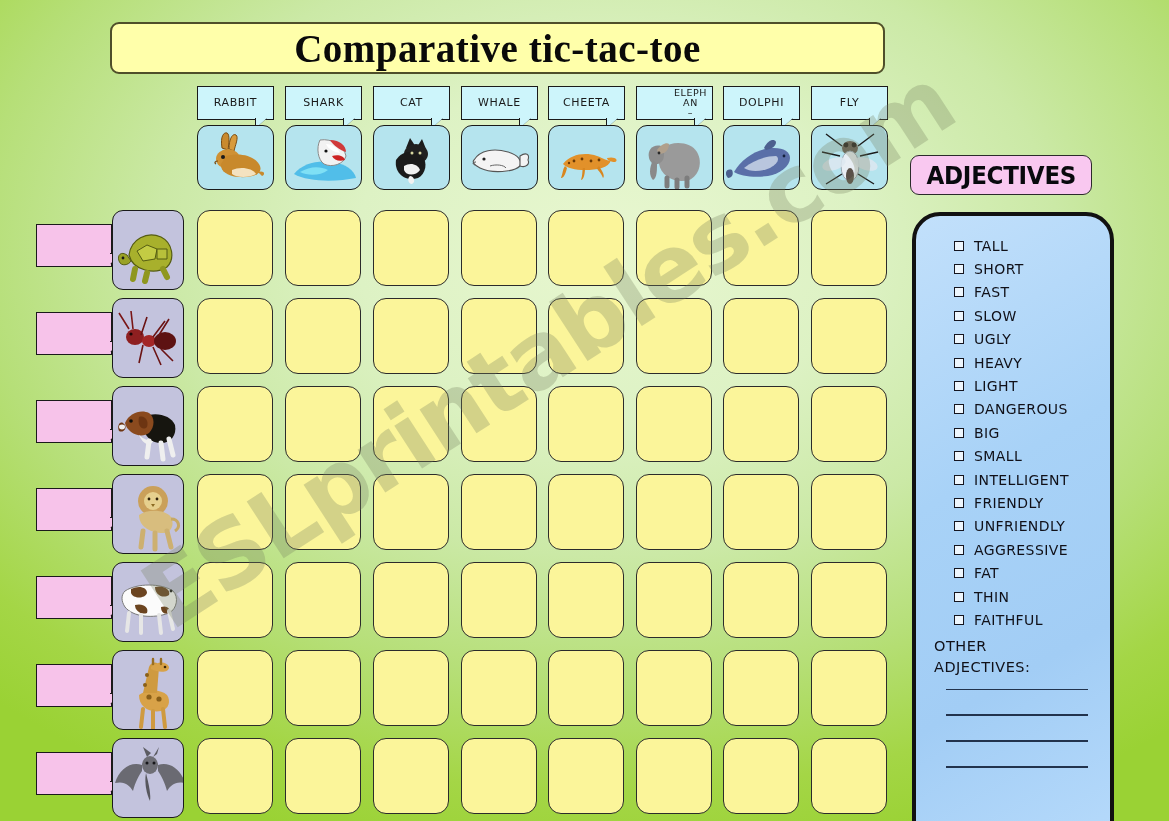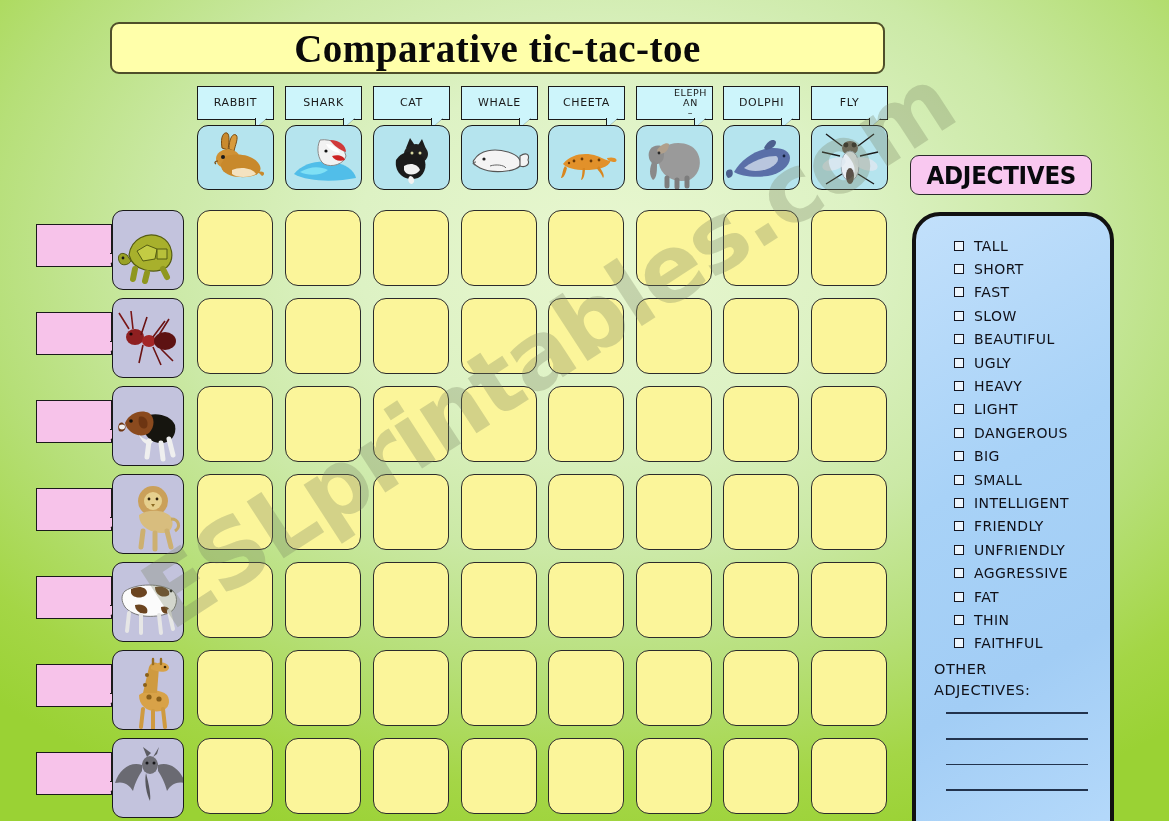--- a/index.html
+++ b/index.html
@@ -642,24 +642,20 @@
         <div class="adj-row">
           <span class="adj-box"></span>
           <span class="adj-label">FAST</span>
         </div>
         <div class="adj-row">
           <span class="adj-box"></span>
           <span class="adj-label">SLOW</span>
         </div>
         <div class="adj-row">
           <span class="adj-box"></span>
-          <span class="adj-label">BEAUTIFUL</span>
-        </div>
-        <div class="adj-row">
-          <span class="adj-box"></span>
           <span class="adj-label">UGLY</span>
         </div>
         <div class="adj-row">
           <span class="adj-box"></span>
           <span class="adj-label">HEAVY</span>
         </div>
         <div class="adj-row">
           <span class="adj-box"></span>
           <span class="adj-label">LIGHT</span>
         </div>

